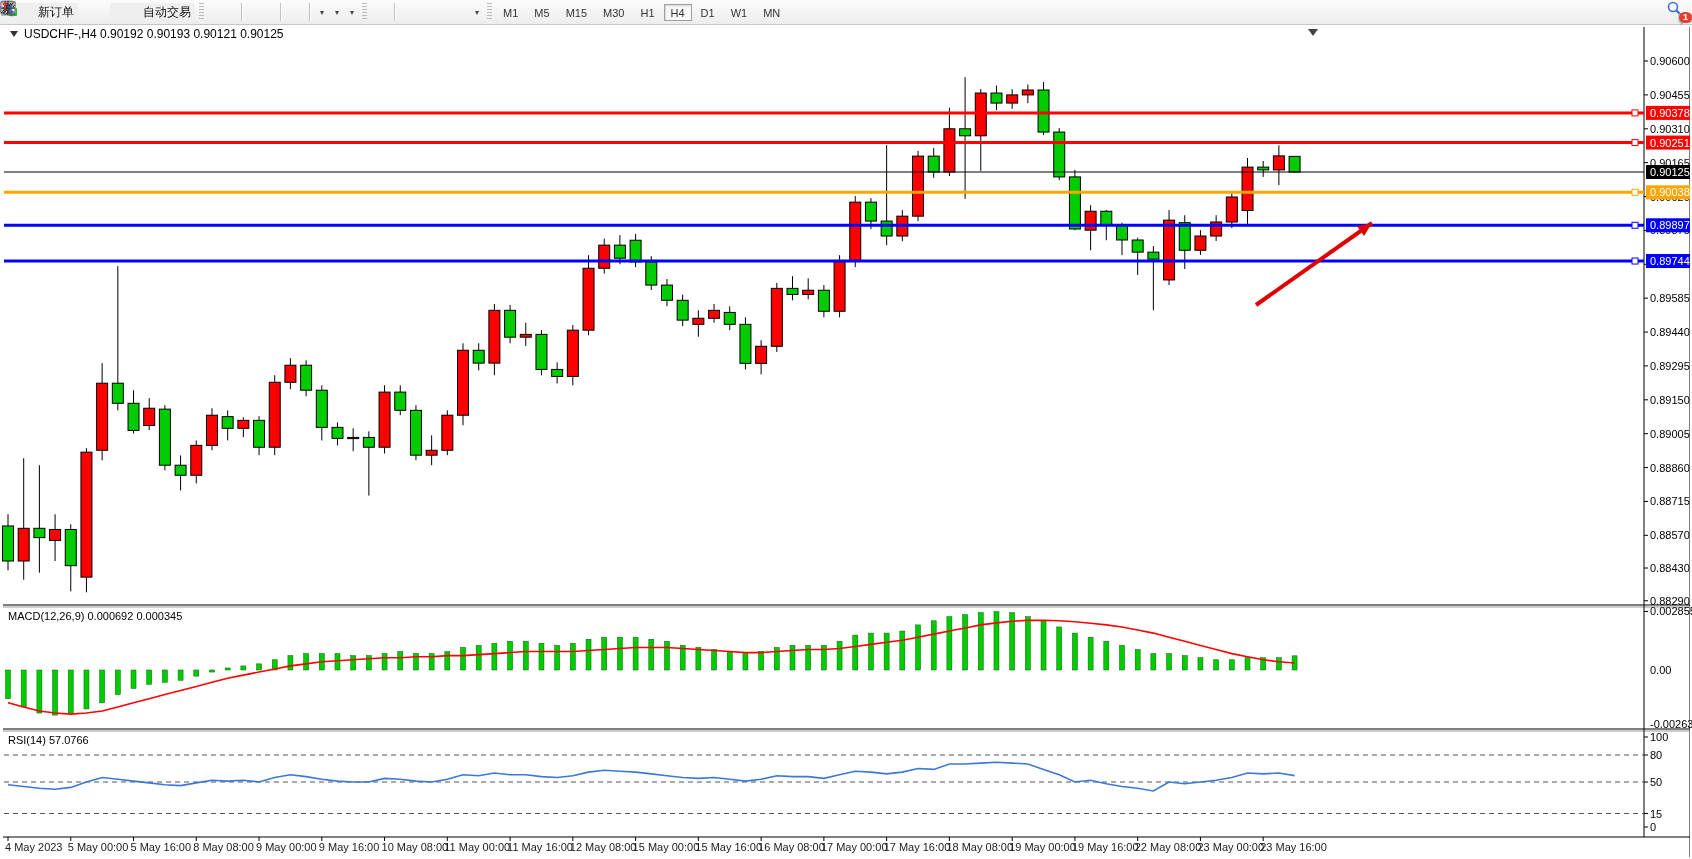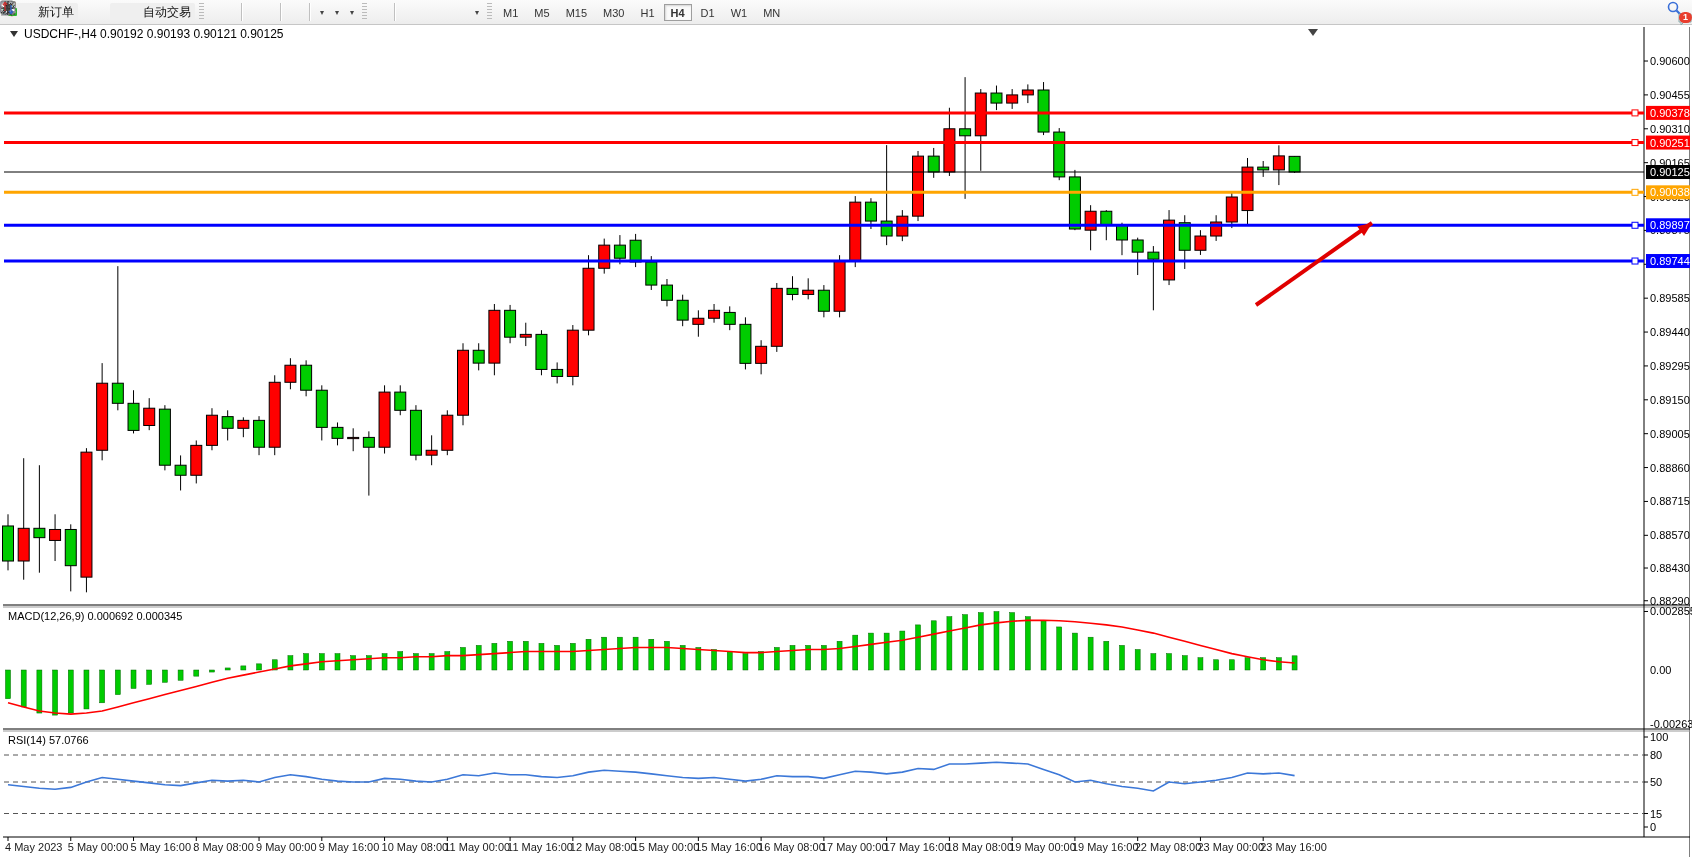--- a/index.html
+++ b/index.html
@@ -6,21 +6,21 @@
     font-family:"Liberation Sans",sans-serif;background:#ffffff;}
   
   #toolbar{position:absolute;left:0;top:0;width:1692px;height:25px;
     background:linear-gradient(#fbfbfb,#ededed);border-bottom:1px solid #c6c6c6;
     display:flex;align-items:center;padding-left:4px;box-sizing:border-box;}
   .tbtn{display:flex;align-items:center;gap:19px;padding:2px 3px;margin:0 1px;border:1px solid transparent;
     border-radius:2px;height:18px;box-sizing:border-box;cursor:default;font-size:12px;color:#111;}
   .tsep{width:1px;height:18px;background:#c0c0c0;margin:0 4px;box-shadow:1px 0 0 #fff;}
   .tgrip{width:5px;height:18px;margin:0 3px;background:repeating-linear-gradient(#bbb,#bbb 1px,transparent 1px,transparent 3px);}
   .tf{font-size:11px;color:#333;padding:2px 6px;margin:0 1px;border:1px solid transparent;height:17px;box-sizing:border-box;}
-  .tf.active{border:1px solid #9e9e9e;background:#fafafa;box-shadow:inset 1px 1px 2px rgba(0,0,0,.15);font-weight:bold;}
+  .tf.active{border:1px solid #9e9e9e;background:#fafafa;box-shadow:inset 1px 1px 2px rgba(0,0,0,.15);}
   .caret{font-size:8px;color:#444;margin-left:1px;}
   #tb-right{position:absolute;right:6px;top:0;height:25px;display:flex;align-items:center;}
   #badge{position:absolute;top:1px;right:-7px;background:#e93e2e;color:#fff;border-radius:7px;
     font-size:9px;line-height:11px;padding:0 4px;font-weight:bold;}
   
   #chartwin{position:absolute;left:2px;top:27px;width:1688px;height:830px;
     border:1px solid #7f7f7f;background:#fff;box-sizing:border-box;}
   svg{position:absolute;left:0;top:0;}
   text{font-family:"Liberation Sans",sans-serif;}
 </style>

